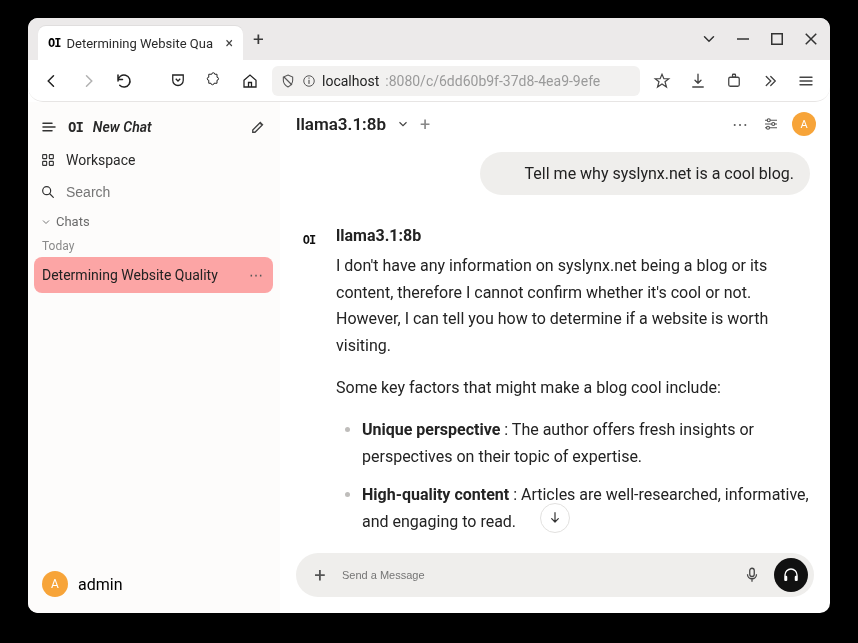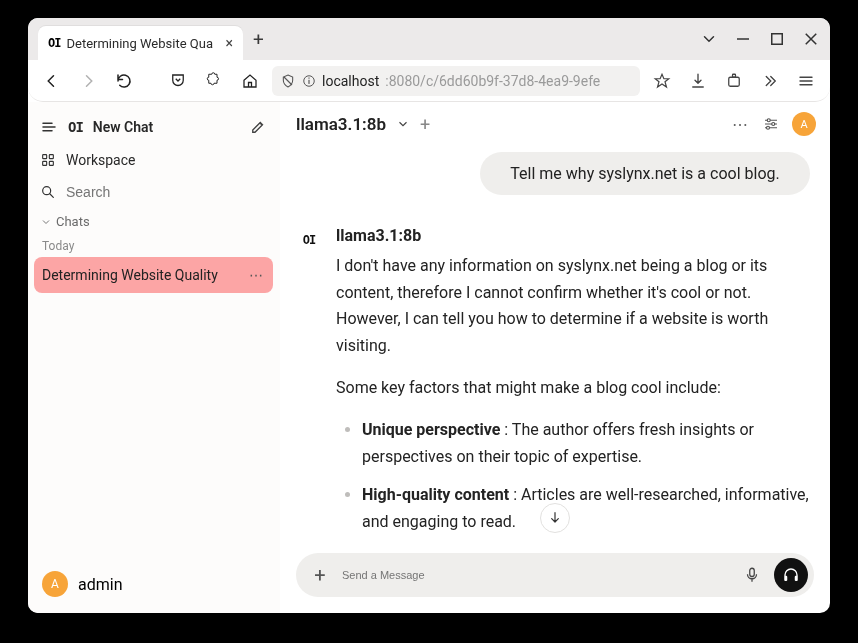--- a/index.html
+++ b/index.html
@@ -18,42 +18,42 @@
     .tb-btn { width:28px; height:28px; display:flex; align-items:center; justify-content:center; border-radius:4px; cursor:pointer; color:#333; }
     .tb-btn.disabled { opacity:.35; cursor:default; }
     .url-bar { flex:1; height:30px; background:#f2f1f0; border-radius:6px; display:flex; align-items:center; padding:0 8px; gap:6px; font-size:14px; overflow:hidden; }
     .url-shield { color:#555; }
     .url-main { color:#232323; }
     .url-rest { color:#9a9a9a; white-space:nowrap; overflow:hidden; }
     .content { flex:1; display:flex; min-height:0; }
     .sidebar { width:252px; background:#fdfcfb; border-right:1px solid transparent; display:flex; flex-direction:column; padding:8px 6px 10px 6px; }
     .sb-row { display:flex; align-items:center; gap:10px; height:34px; padding:0 6px; font-size:14px; color:#282828; }
     .sb-logo { font-family:monospace; font-weight:700; font-size:14px; letter-spacing:-1px; }
-    .sb-newchat { flex:1; font-weight:600; }
+    .sb-newchat { flex:1; font-weight:600;font-style:italic; }
     .sb-edit { color:#4b4b4b; cursor:pointer; }
     .sb-item { display:flex; align-items:center; gap:10px; height:32px; padding:0 6px; font-size:14px; color:#282828; border-radius:6px; cursor:pointer; }
     .sb-search-input { border:none; background:transparent; outline:none; font-size:14px; color:#888; flex:1; }
     .sb-section-h { display:flex; align-items:center; gap:4px; font-size:13px; color:#6b6b6b; padding:6px 6px; cursor:pointer; }
     .sb-caret svg { transform:rotate(0deg); }
     .sb-day { font-size:12px; color:#8a8a8a; padding:4px 8px; }
     .sb-chat-item { height:36px; display:flex; align-items:center; padding:0 8px; font-size:14px; color:#222; border-radius:8px; background:#fca5a5; justify-content:space-between; cursor:pointer; }
     .sb-chat-dots { color:#555; letter-spacing:2px; cursor:pointer; }
     .sb-bottom { margin-top:auto; display:flex; align-items:center; gap:10px; padding:6px 8px; }
     .avatar { width:26px; height:26px; border-radius:50%; background:#f7a439; color:#fff; font-size:12px; display:flex; align-items:center; justify-content:center; }
     .main { flex:1; display:flex; flex-direction:column; min-width:0; }
     .main-head { display:flex; align-items:center; height:44px; padding:0 14px 0 16px; gap:10px; }
     .model { font-size:17px; font-weight:600; color:#222; }
     .model-chev { color:#555; }
     .plus-model { color:#888; font-size:18px; cursor:pointer; }
     .head-right { margin-left:auto; display:flex; align-items:center; gap:12px; }
     .head-right .dots { color:#666; letter-spacing:2px; cursor:pointer; }
     .head-right .sliders { cursor:pointer; }
     .head-right .av { width:24px; height:24px; border-radius:50%; background:#f7a439; color:#fff; font-size:11px; display:flex; align-items:center; justify-content:center; }
     .conv { flex:1; overflow:hidden; padding:0 16px 0 16px; position:relative; }
-    .user-bubble { margin:6px 4px 28px auto; background:#efeeec; color:#222; font-size:16px; padding:12px 16px; border-radius:22px; max-width:330px; text-align:center; }
+    .user-bubble { margin:6px 4px 28px auto; background:#efeeec; color:#222; font-size:16px; padding:12px 16px; border-radius:22px; max-width:330px; text-align:right; }
     .turn { display:flex; gap:14px; }
     .turn-av { width:26px; height:26px; border-radius:50%; display:flex; align-items:center; justify-content:center; font-family:monospace; font-weight:700; font-size:12px; letter-spacing:-1px; color:#111; margin-top:4px; }
     .turn-body { flex:1; font-size:16px; line-height:1.65; color:#232323; }
     .turn-name { font-weight:700; font-size:16px; margin-bottom:4px; }
     .turn-body p { margin:0 0 16px 0; }
     .turn-body ul { list-style:disc; padding-left:26px; color:#232323; }
     .turn-body ul li { margin-bottom:12px; }
     .turn-body ul li::marker { color:#bfbdbb; }
     .scroll-down { position:absolute; bottom:10px; left:50%; transform:translateX(-50%); width:30px; height:30px; border-radius:50%; background:#fff; border:1px solid #e2e1df; display:flex; align-items:center; justify-content:center; color:#333; cursor:pointer; }
     .composer { padding:10px 16px 16px 16px; }

